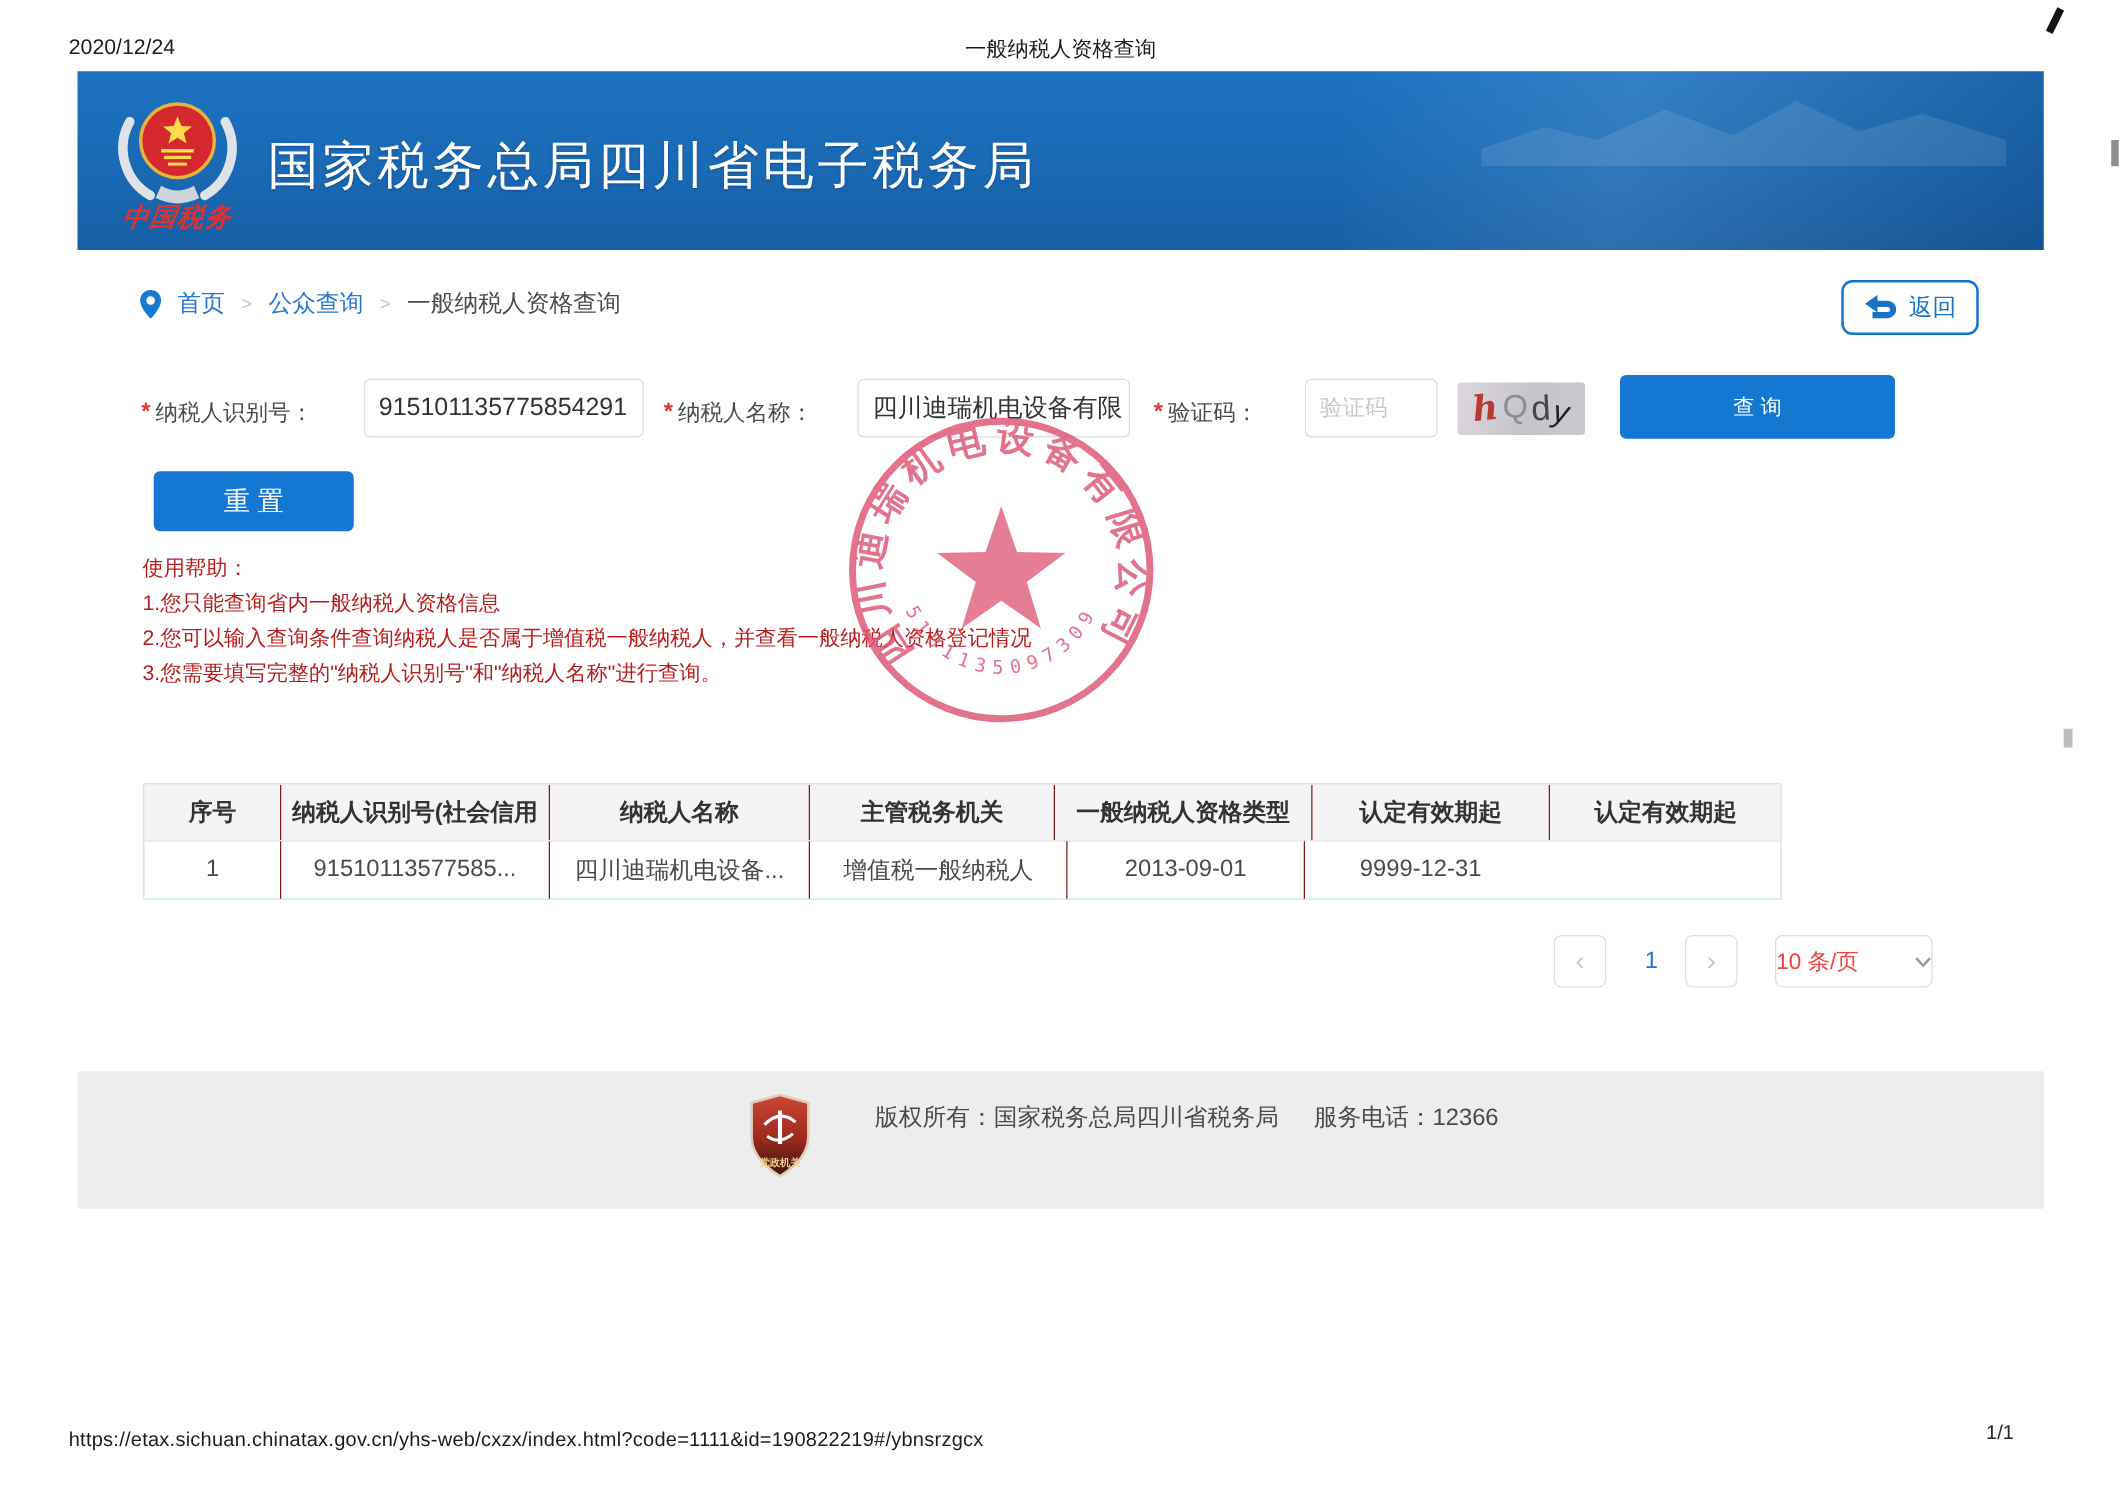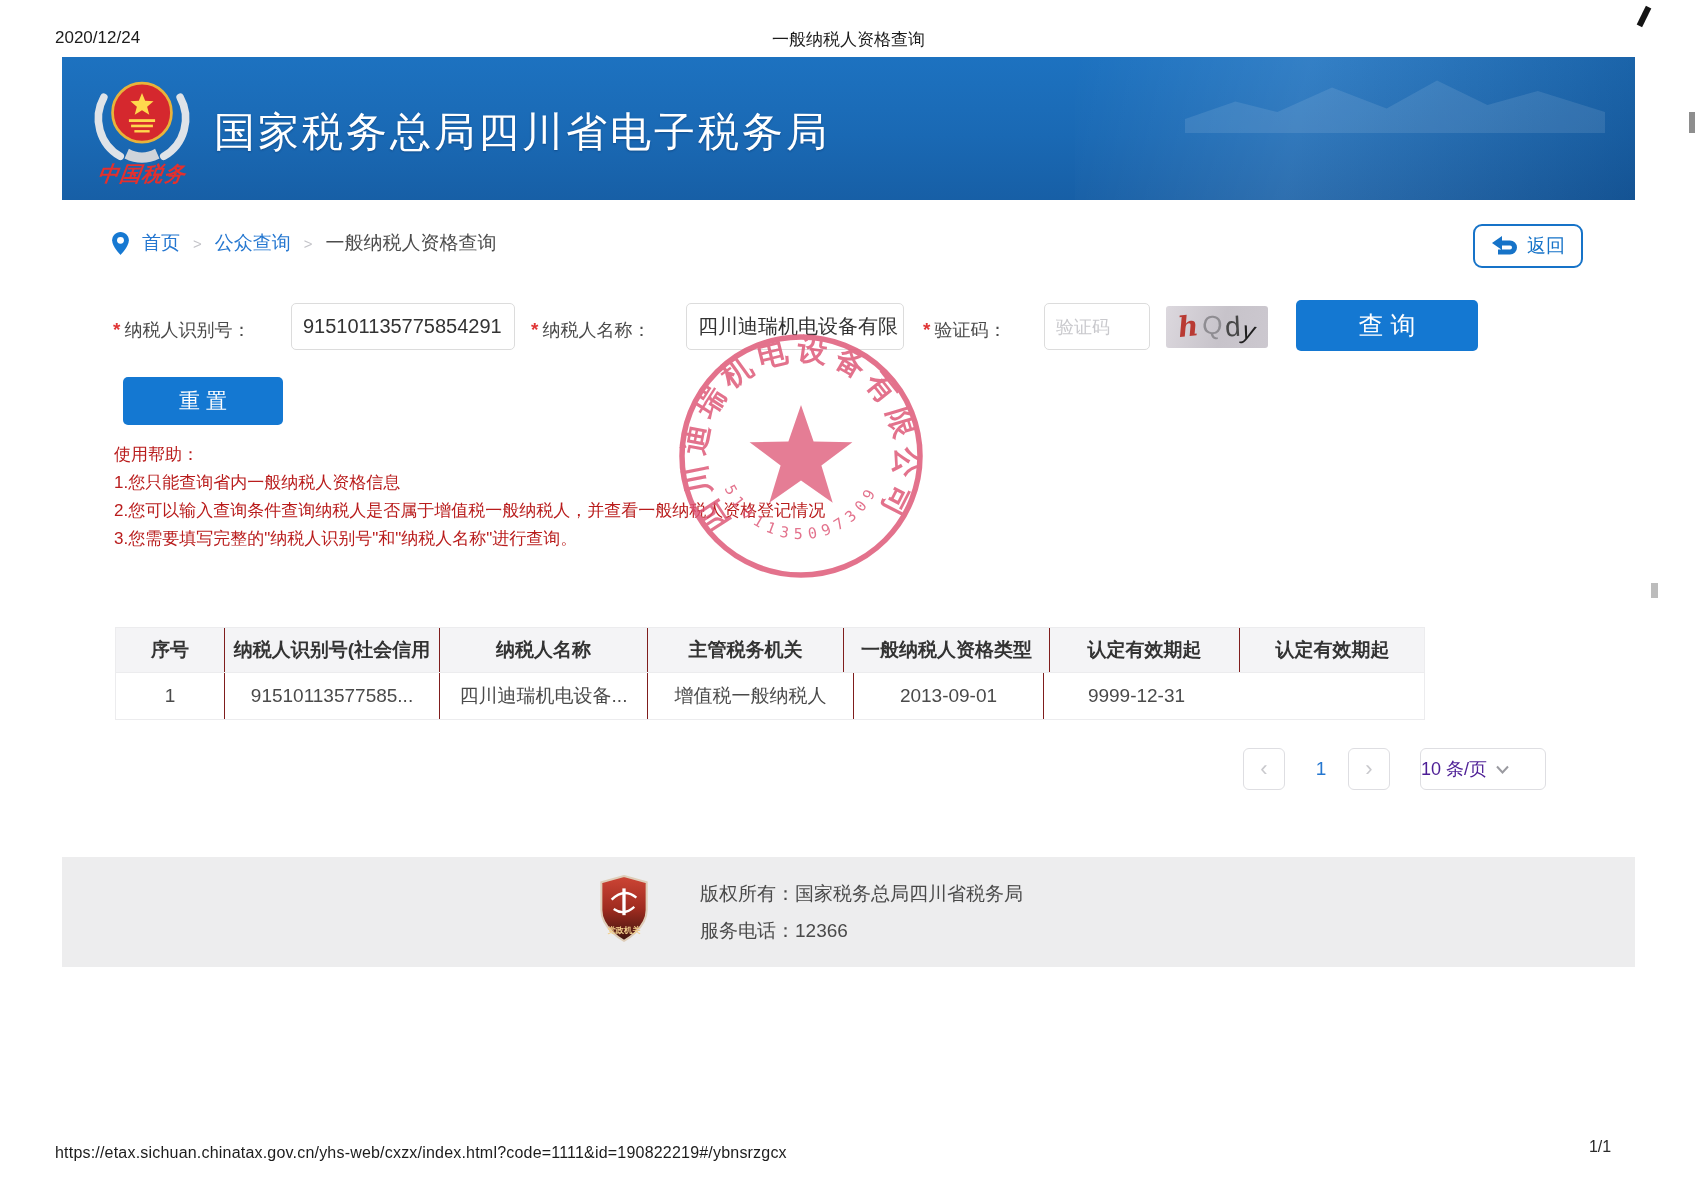--- a/index.html
+++ b/index.html
@@ -48,21 +48,21 @@
   .captcha{left:1166px;top:306px;width:102px;height:42px;border-radius:3px;cursor:pointer;
     background:linear-gradient(105deg,#dcd8de 0%,#c7c3ca 55%,#ccc8cf 100%);
     display:flex;align-items:center;justify-content:center;gap:3px;overflow:hidden}
   .captcha span{display:inline-block;line-height:1}
   .cap0{color:#b93a33;font-family:"DejaVu Serif",serif;font-style:italic;font-weight:bold;font-size:28px;transform:rotate(-6deg)}
   .cap1{color:#8f8d92;font-size:26px;transform:rotate(5deg) translateY(-2px)}
   .cap2{color:#474747;font-size:28px;transform:rotate(-3deg)}
   .cap3{color:#1f1f1f;font-size:25px;font-style:italic;transform:rotate(9deg) translateY(3px)}
   .blue-btn{background:#1478d2;border:none;border-radius:5px;color:#fff;cursor:pointer;
     font-family:"Liberation Sans",sans-serif;white-space:nowrap}
-  .query-btn{left:1296px;top:300px;width:182px;height:51px;font-size:25px}
+  .query-btn{left:1296px;top:300px;width:220px;height:51px;font-size:17px}
   .reset-btn{left:123px;top:377px;width:160px;height:48px;font-size:21px}
 
   
   .help{left:114px;top:441px;font-size:17px;color:#b91c1c;line-height:28px;white-space:nowrap}
 
   
   .seal{left:672px;top:327px;width:258px;height:258px;opacity:.82;pointer-events:none;filter:blur(.3px)}
   .seal text{fill:#dd5474}
 
   
@@ -75,26 +75,26 @@
   .thead .cell{font-weight:bold;color:#333}
   .trow .cell{color:#4a4a4a}
   .c0{width:108px}.c1{width:215px}.c2{width:208px}.c3{width:196px}.c4{width:206px}.c5{width:190px}.c6{width:186px}
 
   
   .pg-btn{width:42px;height:42px;border:1px solid #dedee2;border-radius:6px;background:#fff;color:#c9c9cd;
     font-size:22px;display:flex;align-items:center;justify-content:center;cursor:pointer}
   .pg-prev{left:1243px;top:748px}.pg-next{left:1348px;top:748px}
   .pg-page{left:1300px;top:758px;width:42px;text-align:center;font-size:19px;color:#2577d0;cursor:pointer}
   .pg-size{left:1420px;top:748px;width:126px;height:42px;border:1px solid #dedee2;border-radius:6px;background:#fff;
-    display:flex;align-items:center;justify-content:flex-start;gap:9px;font-size:18px;color:#4c1d95;cursor:pointer}
+    display:flex;align-items:center;justify-content:space-between;gap:9px;font-size:18px;color:#ef4444;cursor:pointer}
 
   
   .footer{left:62px;top:857px;width:1573px;height:110px;background:#ededee}
   .badge{position:absolute;left:536px;top:18px}
-  .foot-text{position:absolute;left:638px;top:24px;display:flex;flex-direction:column;gap:11px;
+  .foot-text{position:absolute;left:638px;top:24px;display:flex;flex-direction:row;gap:28px;
     font-size:19px;color:#4a4a4a}
 
   
   .art{background:#111}
   .art1{left:1641px;top:6px;width:6px;height:21px;transform:rotate(26deg);background:#141414}
   .art2{left:1689px;top:112px;width:6px;height:21px;background:#8e8e8e}
   .art3{left:1651px;top:583px;width:7px;height:15px;background:#bcbcbc}
 </style>
 </head>
 <body>

